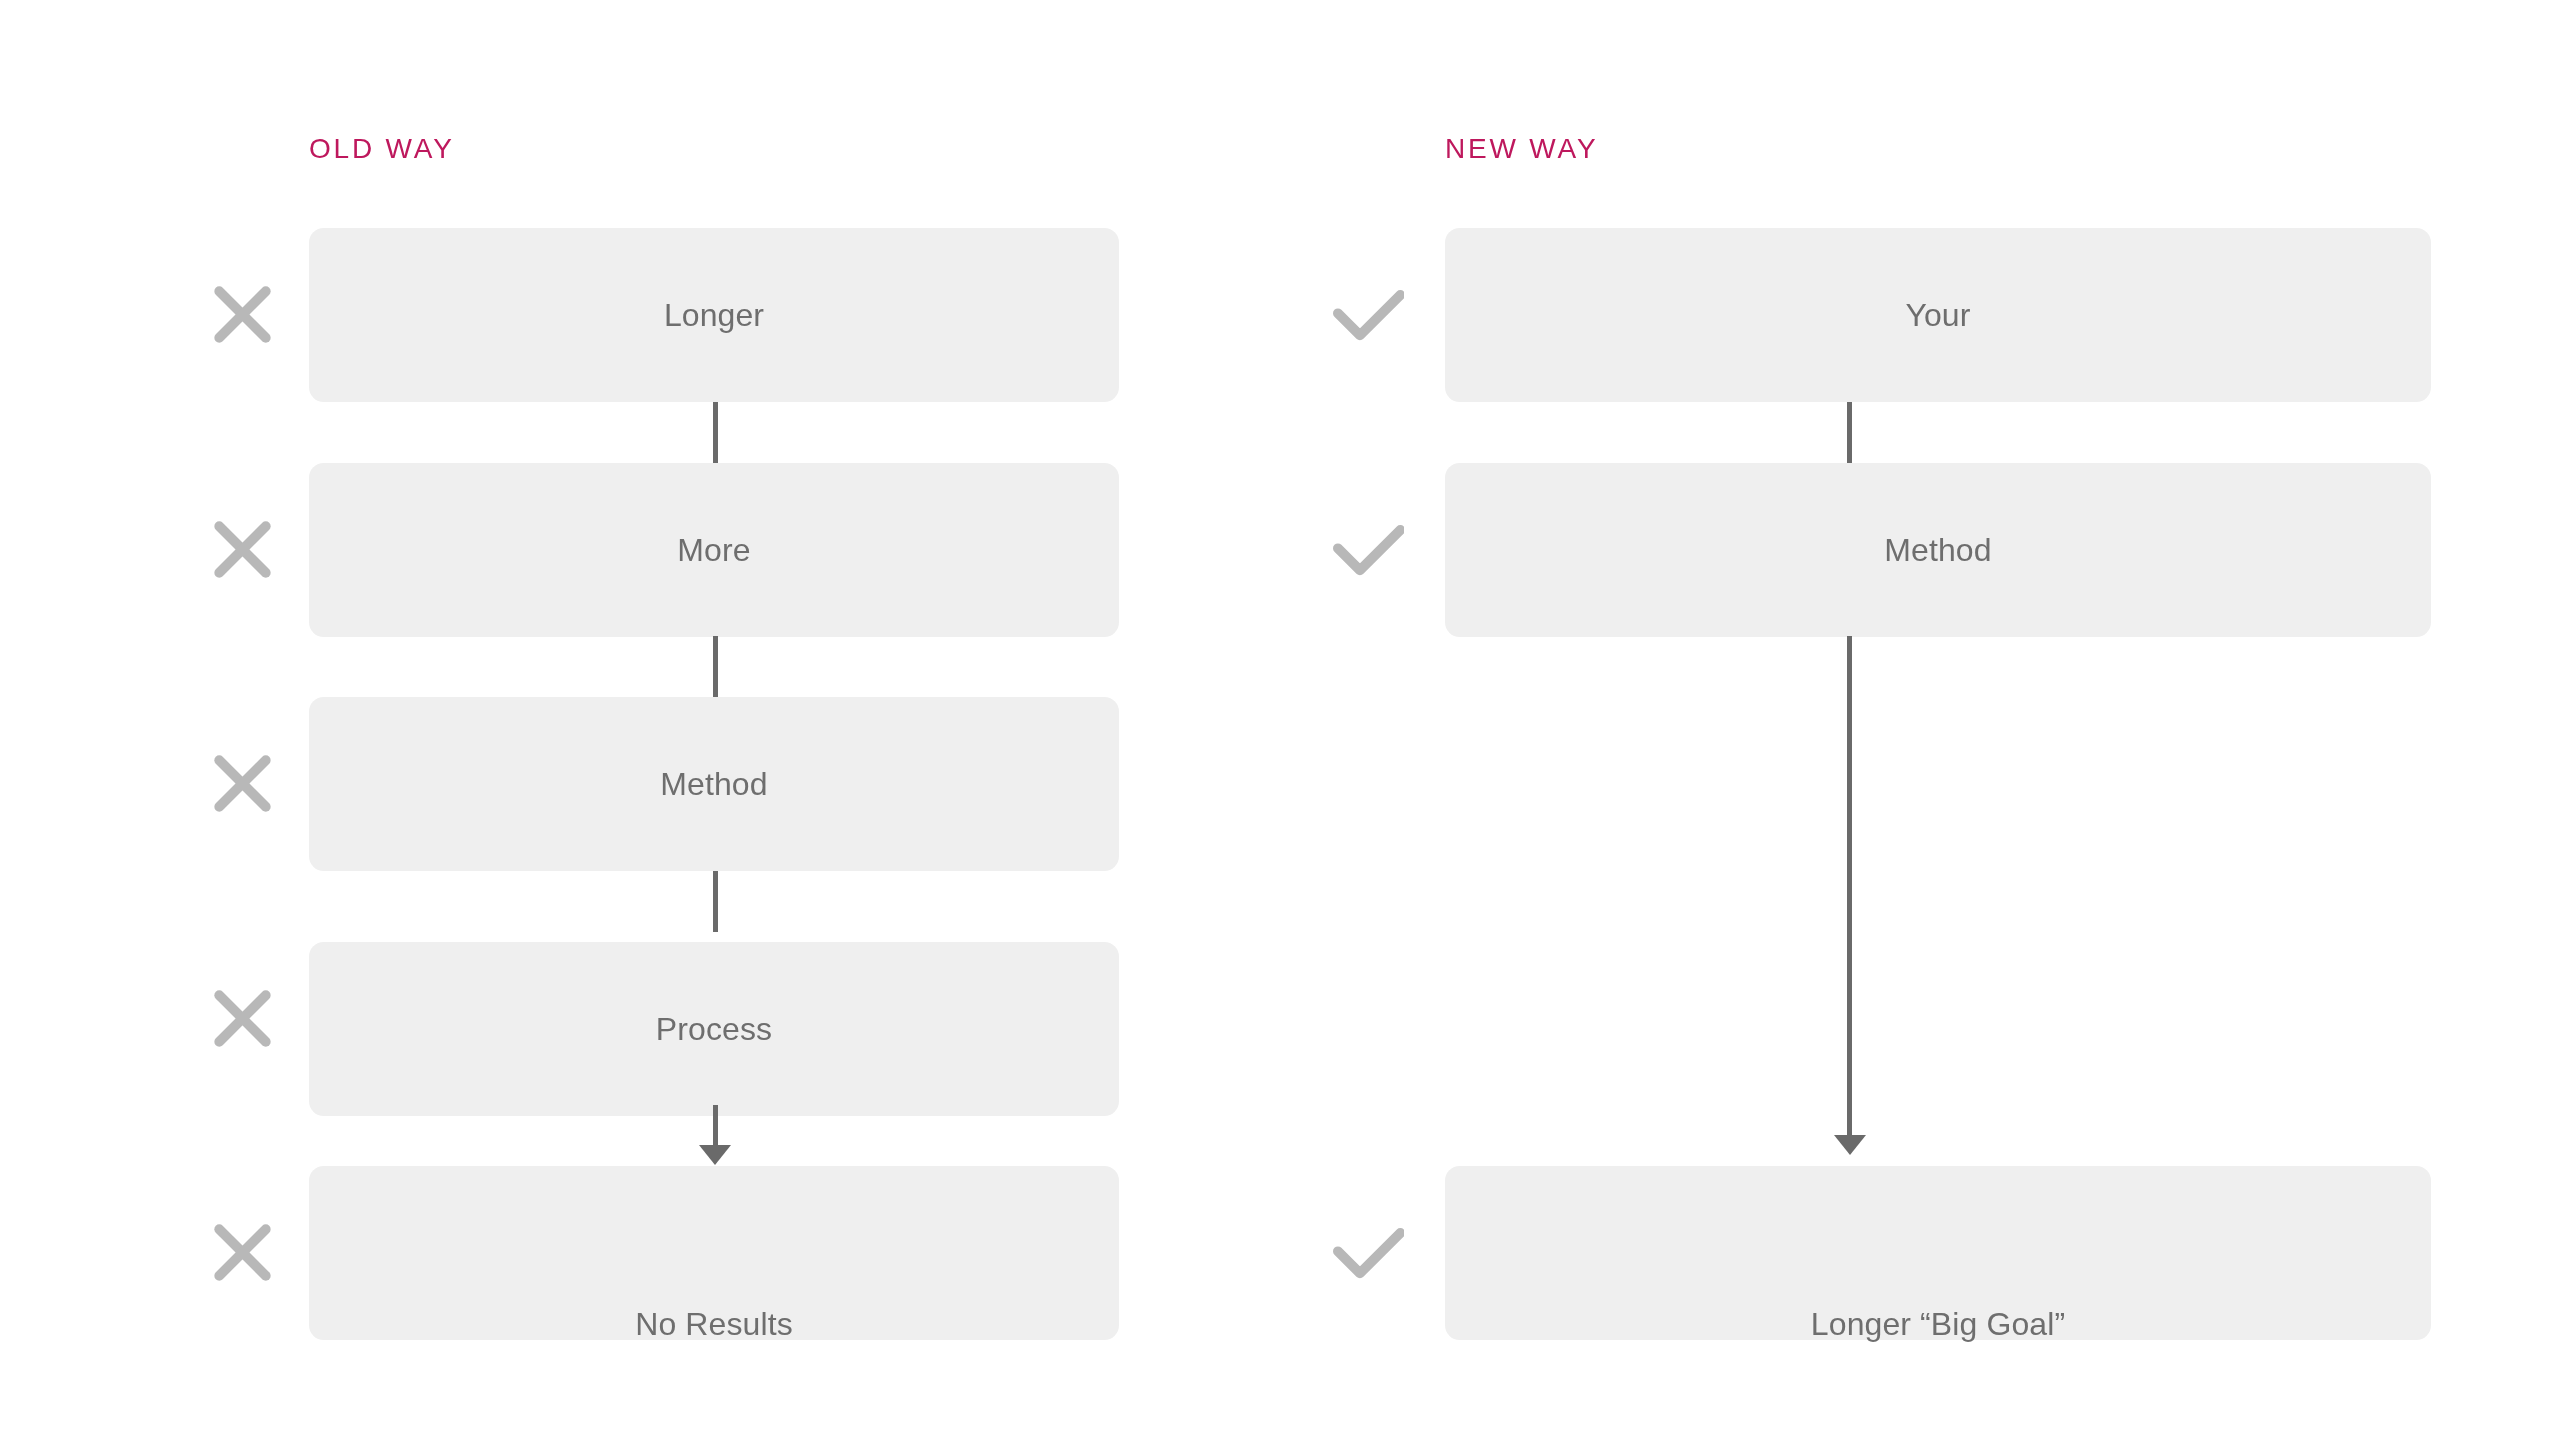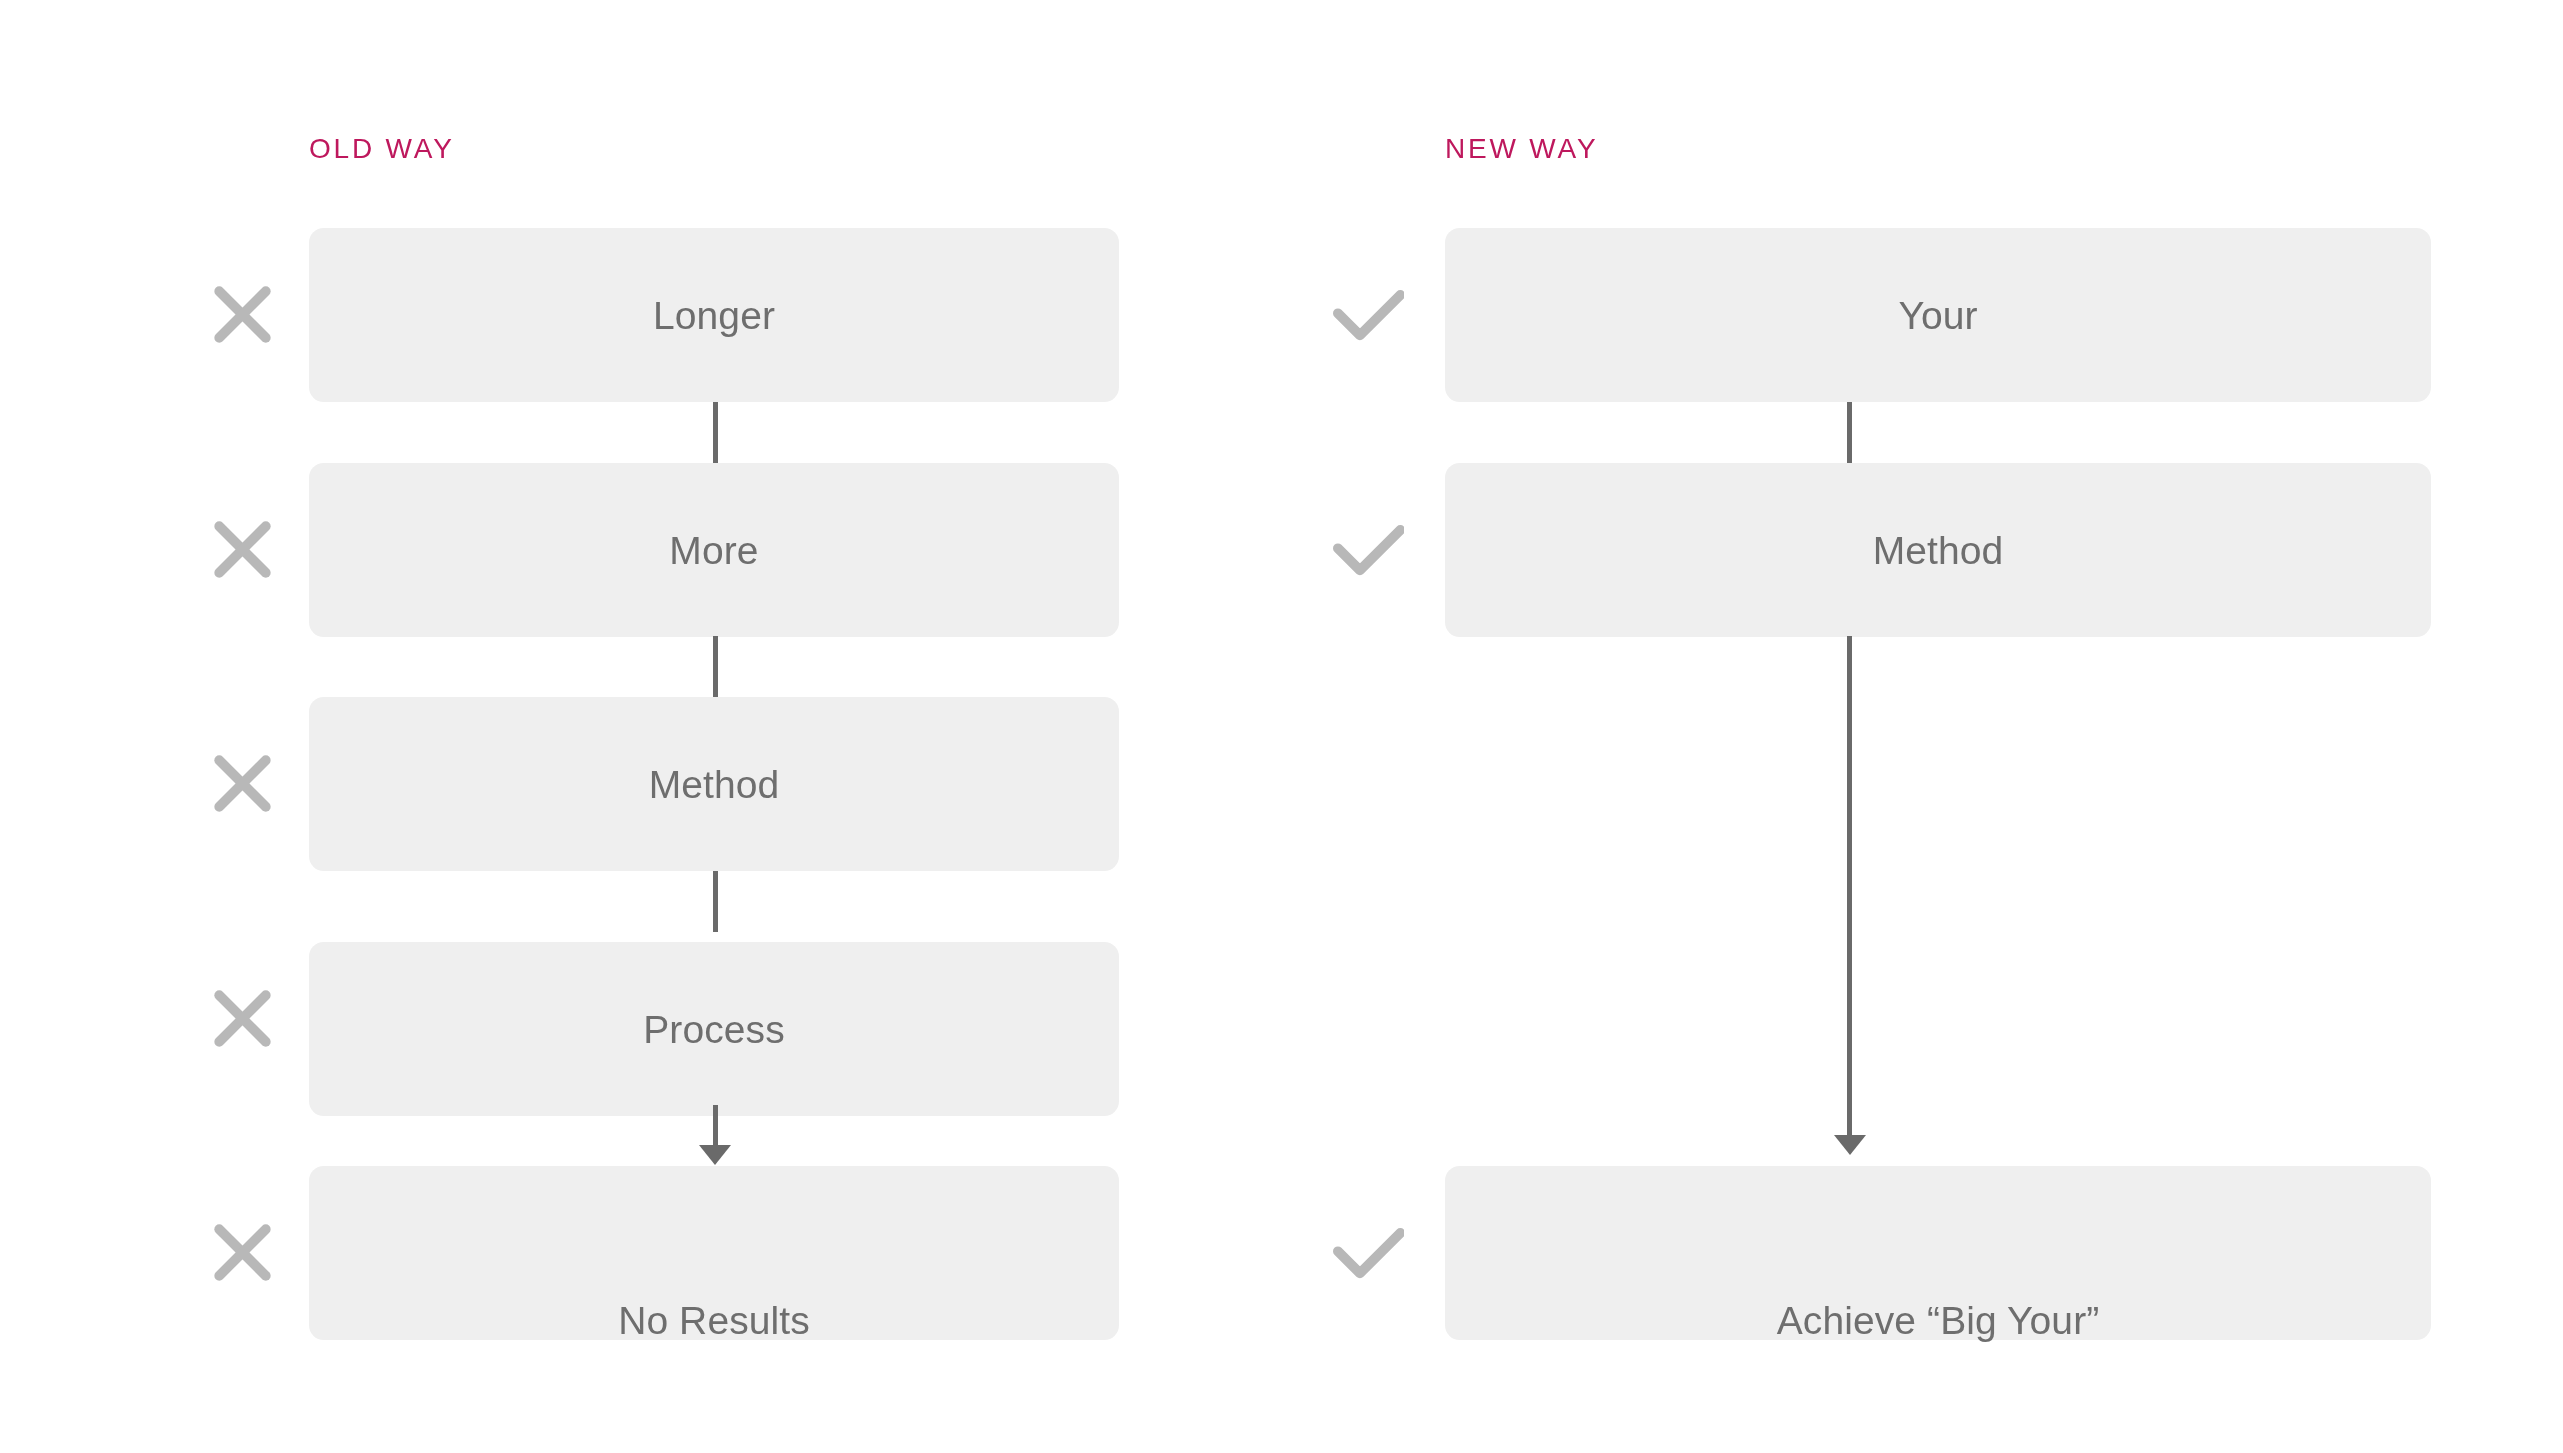--- a/index.html
+++ b/index.html
@@ -52,21 +52,21 @@
   .node-box {
     position: absolute;
     height: 174px;
     background: #efefef;
     border-radius: 14.7px;
     display: flex;
     align-items: center;
     justify-content: center;
   }
   .node-label {
-    font-size: 39px;
+    font-size: 32px;
     font-weight: 400;
     color: #6e6e6e;
     line-height: 1;
     white-space: nowrap;
     letter-spacing: 0.1px;
   }
 
   .col-old .node-box { left: 309px; width: 810px; }
   .col-new .node-box { left: 1445px; width: 986px; }
 
@@ -232,18 +232,18 @@
 
     <div class="arrow-shaft" id="new-arrow-shaft"></div>
     <div class="arrow-head" id="new-arrow-head"></div>
 
     <div class="status-icon icon-row-4">
       <svg viewBox="0 0 116 116" xmlns="http://www.w3.org/2000/svg" aria-hidden="true">
         <polyline points="8,56 44,92 110,26" fill="none" stroke="#b8b8b8" stroke-width="16" stroke-linecap="round" stroke-linejoin="round"></polyline>
       </svg>
     </div>
     <div class="node-box row-4">
-      <span class="node-label">Achieve “Big Your”</span>
+      <span class="node-label">Longer “Big Goal”</span>
     </div>
   </div>
 
 </div>
 
 
 </body></html>

